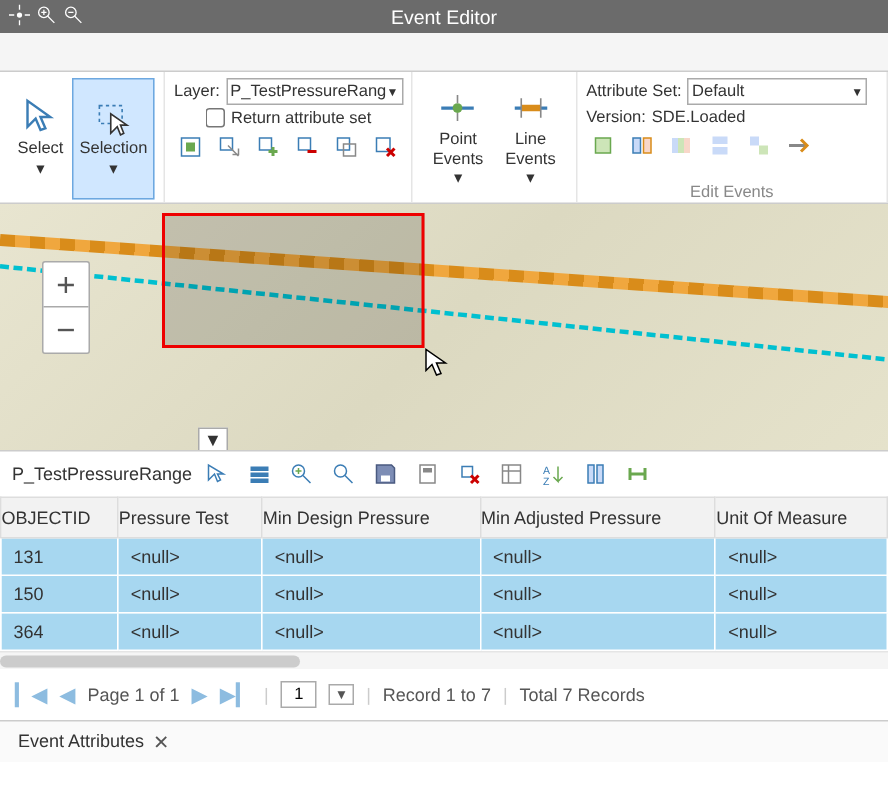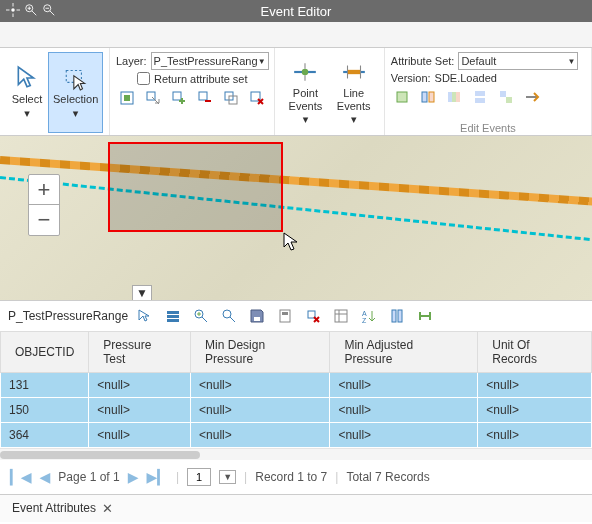--- a/index.html
+++ b/index.html
@@ -36,21 +36,21 @@
 .cursor-svg { position: absolute; left: 283px; top: 96px; }
 .tooltip { position: absolute; left: 300px; top: 102px; width: 115px; background: #fff; border: 1px solid #6da8e0; padding: 6px 8px; font-size: 12px; border-radius: 2px; }
 .dropdown-handle { position: absolute; left: 132px; bottom: -1px; width: 20px; height: 16px; background: #fff; border: 1px solid #aaa; display: flex; align-items: center; justify-content: center; }
 .table-panel { padding: 6px 0 0 0; }
 .table-title-row { display: flex; align-items: center; gap: 8px; padding: 0 8px 6px 8px; }
 .table-title { font-size: 12px; }
 .table-toolbar { display: flex; gap: 10px; }
 .table-toolbar .tb { width: 18px; height: 18px; cursor: pointer; display: flex; align-items: center; justify-content: center; }
 .table-toolbar svg { width: 16px; height: 16px; }
 table { width: 100%; border-collapse: collapse; font-size: 12px; }
-th { background: #f2f2f2; border: 1px solid #ddd; padding: 6px 14px; text-align: left; font-weight: 400; }
+th { background: #f2f2f2; border: 1px solid #ddd; padding: 6px 0; text-align: left; font-weight: 400; }
 td { background: #a7d7f0; border: 1px solid #fff; padding: 5px 8px; }
 .scroll-stub { height: 12px; background: #f5f5f5; position: relative; border-top: 1px solid #e5e5e5; }
 .scroll-thumb { position: absolute; left: 0; top: 2px; width: 200px; height: 8px; background: #ccc; border-radius: 4px; }
 .pager { display: flex; align-items: center; gap: 8px; padding: 8px 10px; font-size: 12px; color: #555; }
 .pager .nav { color: #8dbce0; cursor: pointer; font-size: 14px; }
 .pager .sep { color: #ccc; }
 .pager input { width: 24px; height: 18px; font-size: 11px; text-align: center; border: 1px solid #aaa; }
 .dropdown-caret { font-size: 9px; border: 1px solid #aaa; padding: 1px 3px; cursor: pointer; }
 .footer-tabs { display: flex; align-items: center; border-top: 1px solid #ccc; padding: 4px 8px; background: #fafafa; }
 .footer-tab { display: flex; gap: 6px; padding: 2px 4px; font-size: 12px; }
@@ -324,21 +324,21 @@
         </div>
     </div>
   </div>
   <table>
     <thead>
         <tr>
       <th>OBJECTID</th>
       <th>Pressure Test</th>
       <th>Min Design Pressure</th>
       <th>Min Adjusted Pressure</th>
-      <th>Unit Of Records</th>
+      <th>Unit Of Measure</th>
     </tr>
       </thead>
     <tbody>
       <tr>
           <td>131</td>
           <td>&lt;null&gt;</td>
           <td>&lt;null&gt;</td>
           <td>&lt;null&gt;</td>
           <td>&lt;null&gt;</td>
         </tr>

